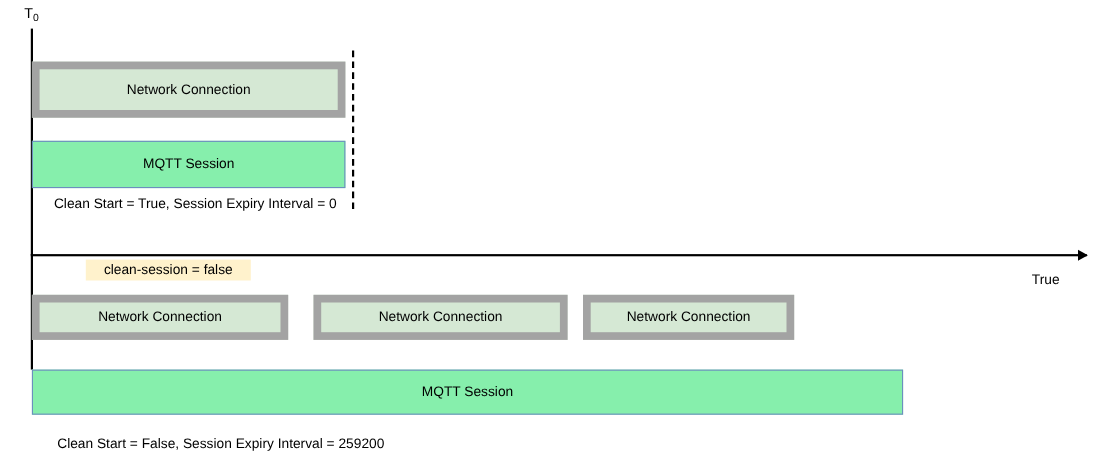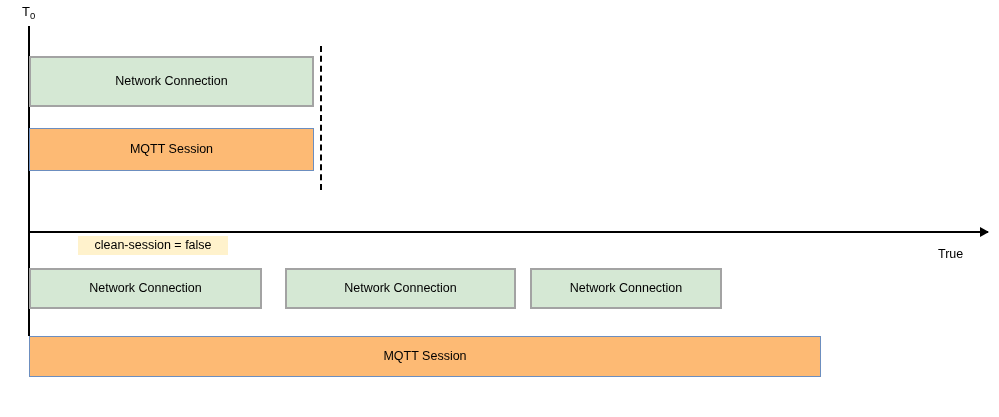--- a/index.html
+++ b/index.html
@@ -47,25 +47,25 @@
     display: flex;
     align-items: center;
     justify-content: center;
     font-size: 12.5px;
     line-height: 1.2;
     text-align: center;
     white-space: nowrap;
   }
   .box-green {
     background: #d5e8d4;
-    border: 2px solid #a3a3a3;
+    border: 7px solid #a3a3a3;
     text-align: right;
   }
   .box-blue {
-    background: #fdba74;
+    background: #86efac;
     border: 1px solid #6c8ebf;
   }
   .box-cream {
     background: #fff2cc;
     border: none;
   }
 
   
   .label {
     font-size: 12.5px;
@@ -100,25 +100,27 @@
   <div class="abs arrow-head" style="left:980px; top:227px;"></div>
   <div class="abs label" style="left:938px; top:247px;">True</div>
 
 
   <div class="abs box box-green" style="left:29px; top:56px; width:285px; height:51px;">Network Connection</div>
 
   <div class="abs box box-blue" style="left:29px; top:128px; width:285px; height:43px;">MQTT Session</div>
 
   <div class="abs dashed-v" style="left:320px; top:46px; height:144px;"></div>
 
+  <div class="abs label" style="left:49px; top:178px;">Clean Start = True, Session Expiry Interval = 0</div>
 
   <div class="abs box box-cream" style="left:78px; top:236px; width:150px; height:19px;">clean-session = false</div>
 
   <div class="abs box box-green" style="left:29px; top:268px; width:233px; height:41px;">Network Connection</div>
 
   <div class="abs box box-green" style="left:285px; top:268px; width:231px; height:41px;">Network Connection</div>
 
   <div class="abs box box-green" style="left:530px; top:268px; width:192px; height:41px;">Network Connection</div>
 
   <div class="abs box box-blue" style="left:29px; top:336px; width:792px; height:41px;">MQTT Session</div>
 
+  <div class="abs label" style="left:52px; top:396px;">Clean Start = False, Session Expiry Interval = 259200</div>
 
 </div>
 
 </body></html>

